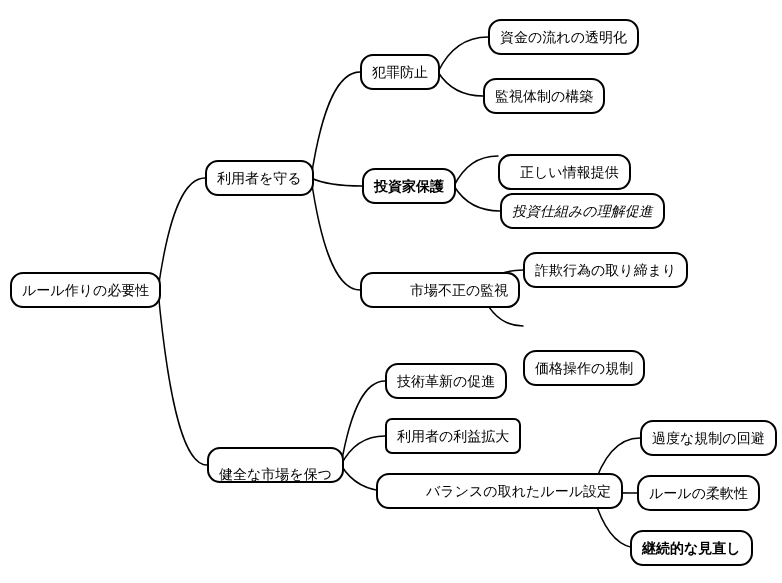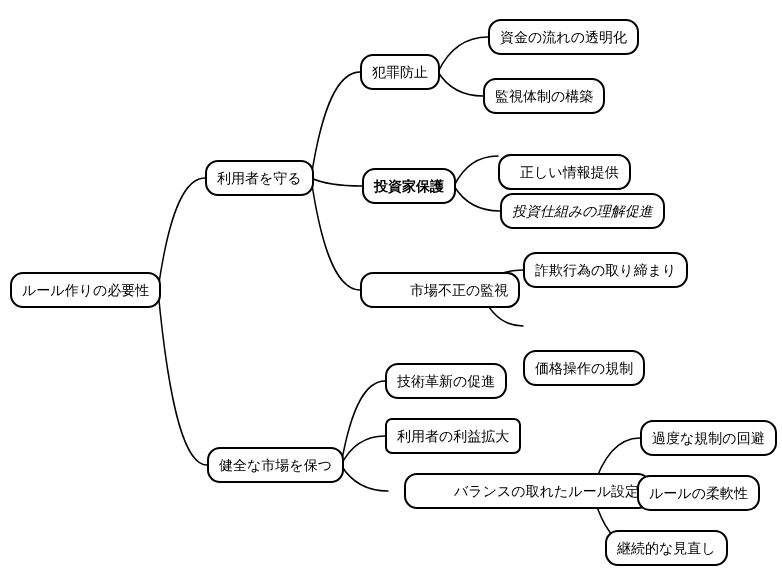--- a/index.html
+++ b/index.html
@@ -91,35 +91,35 @@
     </div>
   <div class="node" style="left:360px; top:272px;padding-left:48px;">
       <span>市場不正の監視</span>
     </div>
   <div class="node" style="left:523px; top:252px;text-align:center;">
       <span>詐欺行為の取り締まり</span>
     </div>
   <div class="node" style="left:523px; top:308px;margin-top:42px;">
       <span>価格操作の規制</span>
     </div>
-  <div class="node" style="left:207px; top:447px;">
+  <div class="node" style="left:207px; top:447px;align-items:flex-end;">
       <span>健全な市場を保つ</span>
     </div>
   <div class="node" style="left:385px; top:363px;">
       <span>技術革新の促進</span>
     </div>
   <div class="node" style="left:385px; top:418px;border-radius:7px;">
       <span>利用者の利益拡大</span>
     </div>
-  <div class="node" style="left:404px; top:473px;padding-left:48px;">
+  <div class="node" style="left:376px; top:473px;padding-left:48px;">
       <span>バランスの取れたルール設定</span>
     </div>
   <div class="node" style="left:640px; top:420px;">
       <span>過度な規制の回避</span>
     </div>
   <div class="node" style="left:637px; top:475px;align-items:center;">
       <span>ルールの柔軟性</span>
     </div>
-  <div class="node" style="left:605px; top:530px;">
+  <div class="node" style="left:630px; top:530px;font-weight:bold;">
       <span>継続的な見直し</span>
     </div>
 
 </div>
 
 </body></html>

